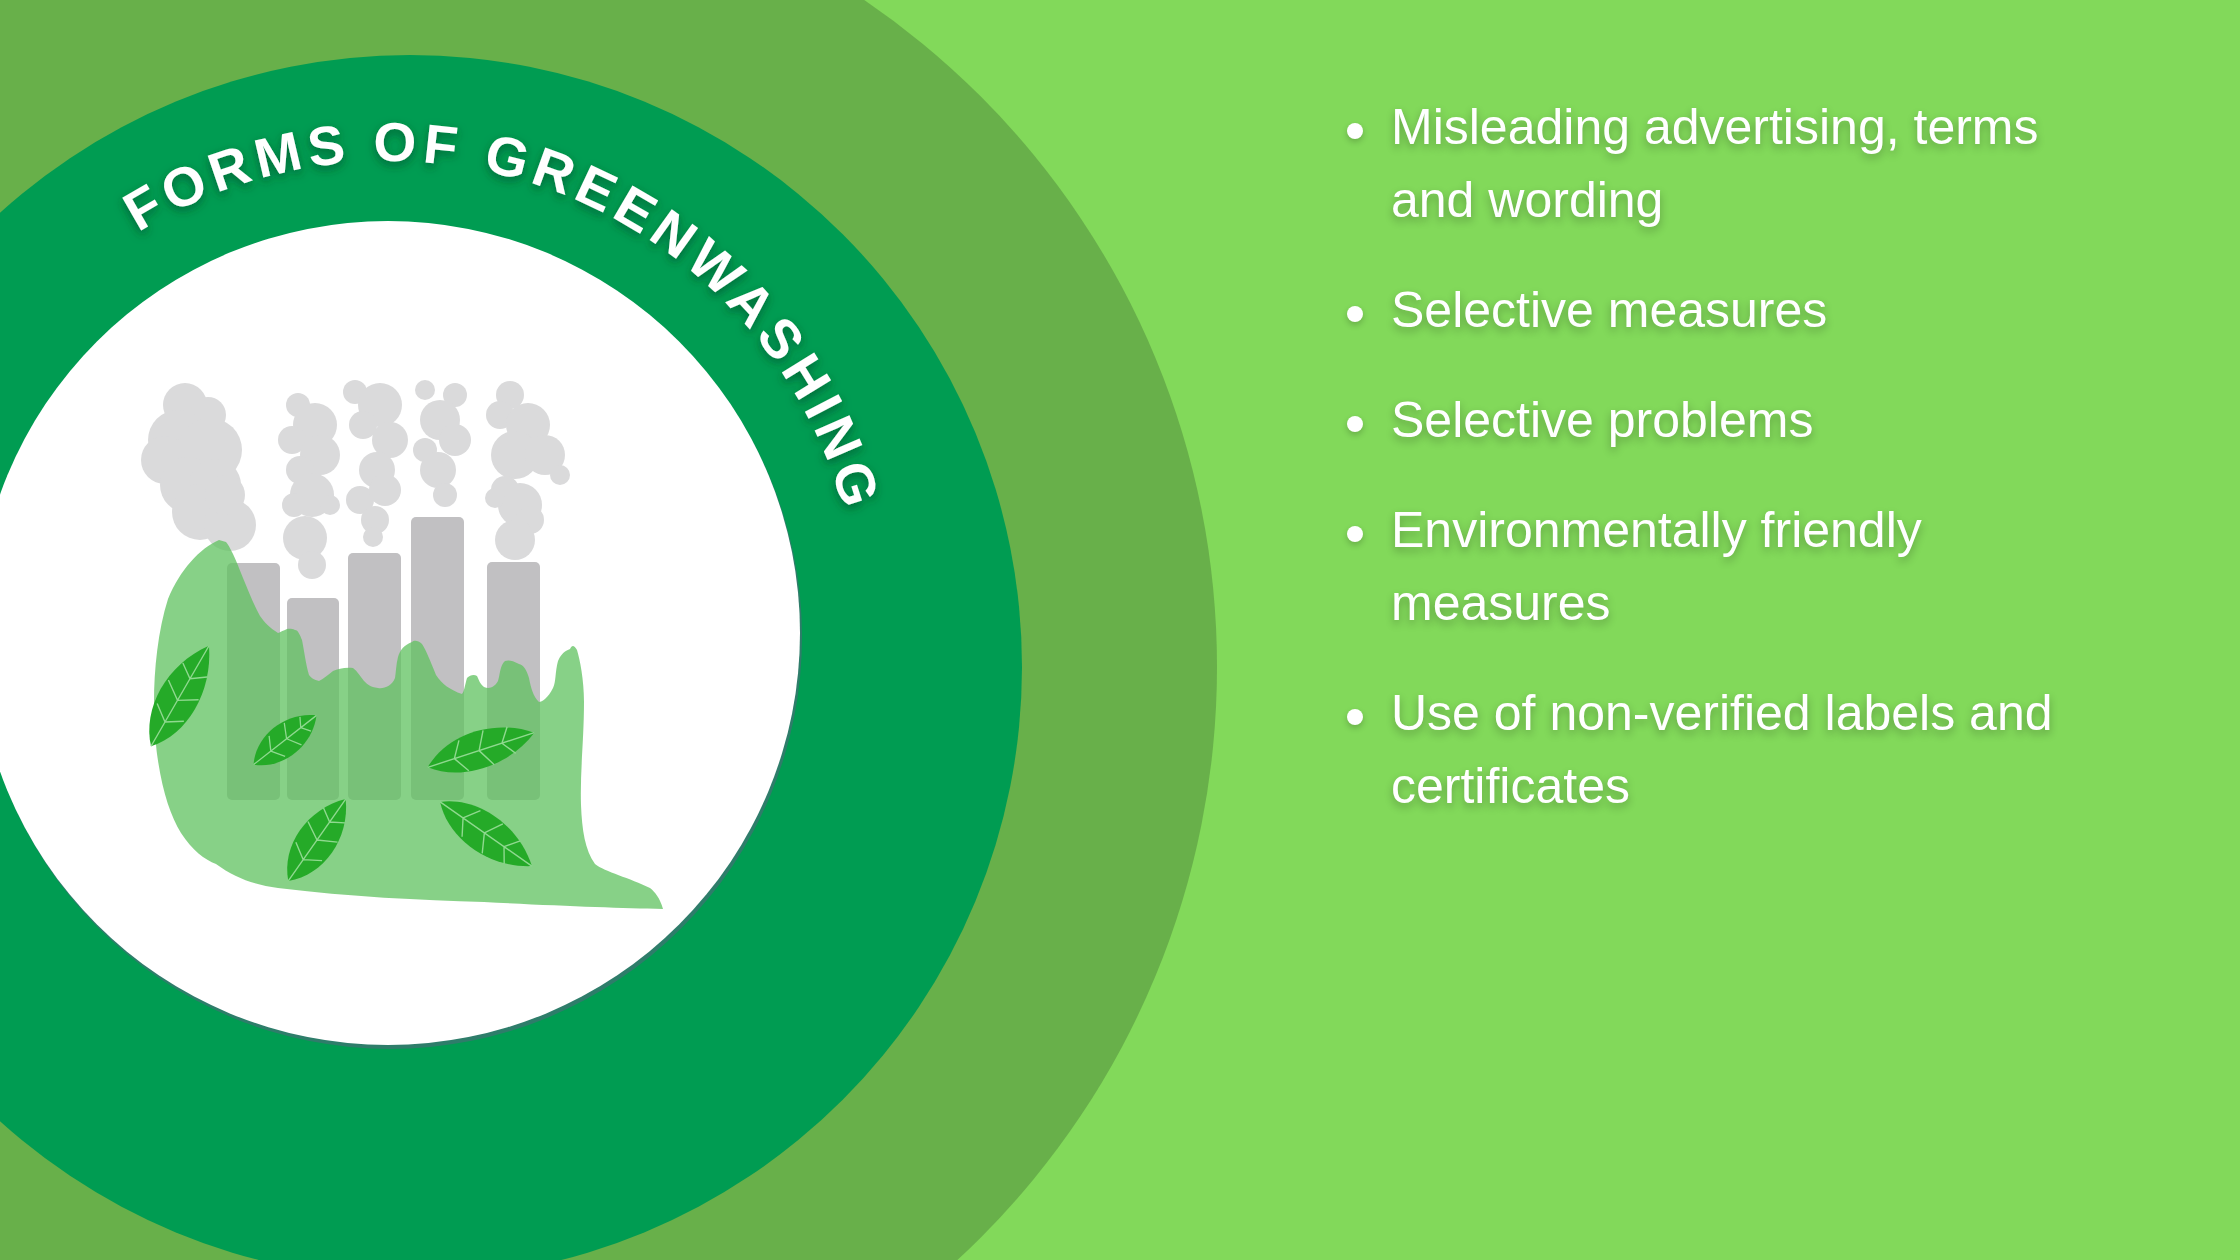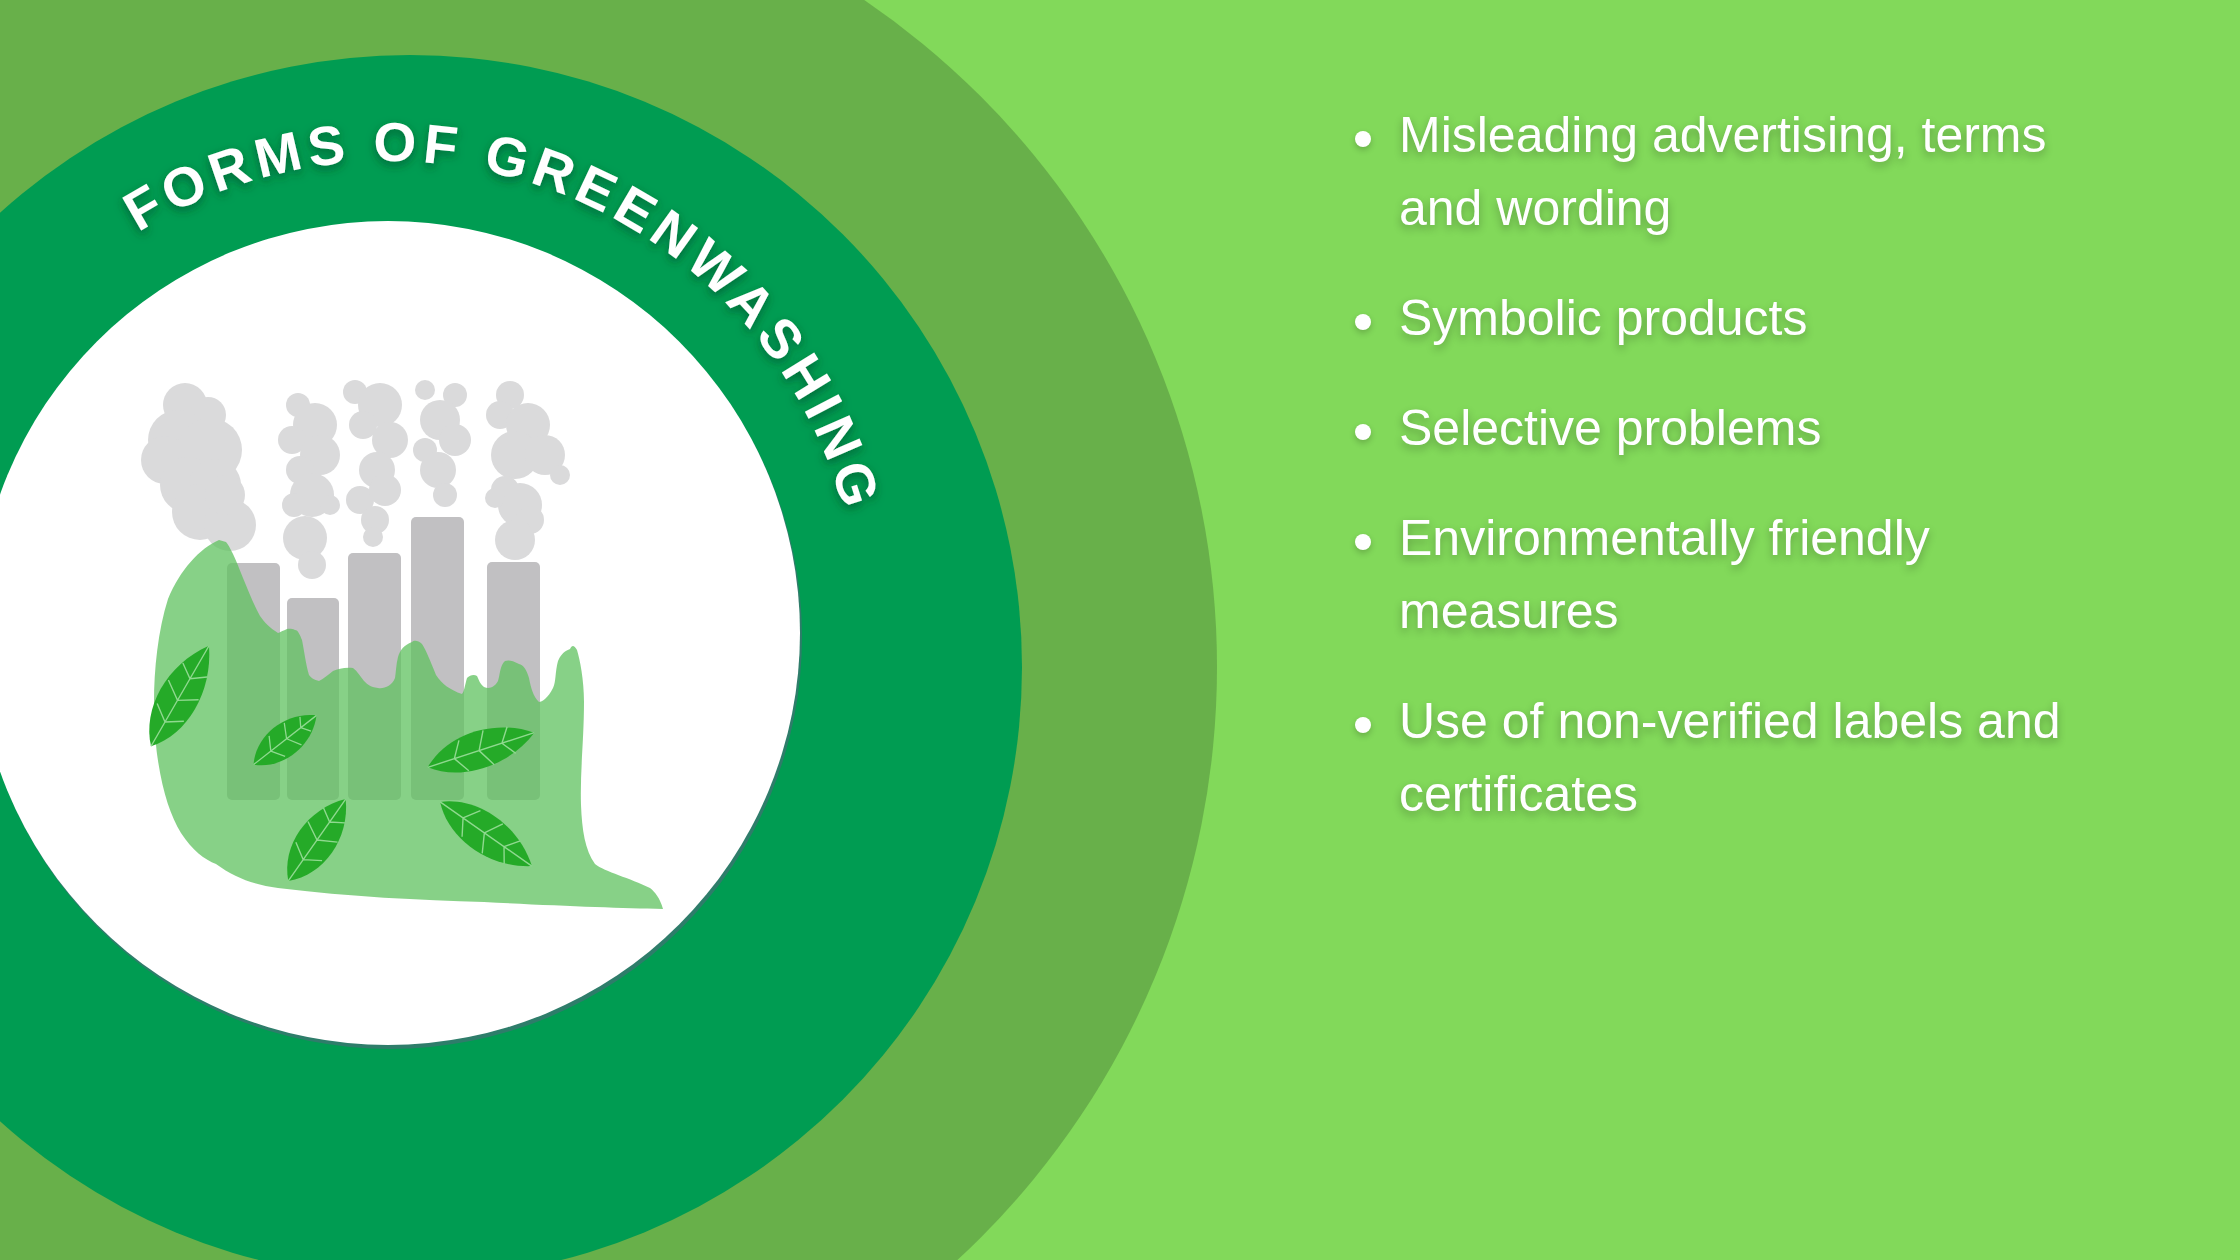--- a/index.html
+++ b/index.html
@@ -8,21 +8,21 @@
     background: #82D95A;
     font-family: "Liberation Sans", sans-serif;
   }
   #art { position: absolute; left: 0; top: 0; width: 2240px; height: 1260px; }
   .title-text {
     font-family: "Liberation Sans", sans-serif;
     font-weight: 700; font-size: 55px; fill: #FFFFFF;
   }
   #bullets {
     position: absolute; left: 1336px; top: 83px; width: 860px;
-    margin: 16px; padding: 0; list-style: none;
+    margin: 8px; padding: 0; list-style: none;
   }
   .bullet-item {
     position: relative; padding-left: 47px; margin: 0 0 37px 0;
     color: #FFFFFF; font-size: 50px; line-height: 73px;
     text-shadow: 0 4px 9px rgba(0,0,0,0.28);
   }
   .bullet-dot {
     position: absolute; left: 3px; top: 32px; width: 16px; height: 16px;
     border-radius: 50%; background: #FFFFFF;
     box-shadow: 0 3px 6px rgba(0,0,0,0.2);
@@ -156,21 +156,21 @@
 </svg>
 
 <ul id="bullets">
   <li class="bullet-item">
     <span class="bullet-dot"></span>
     <span class="bullet-line">Misleading advertising, terms</span>
     <span class="bullet-line">and wording</span>
   </li>
   <li class="bullet-item">
     <span class="bullet-dot"></span>
-    <span class="bullet-line">Symbolic products</span>
+    <span class="bullet-line">Selective measures</span>
   </li>
   <li class="bullet-item">
     <span class="bullet-dot"></span>
     <span class="bullet-line">Selective problems</span>
   </li>
   <li class="bullet-item">
     <span class="bullet-dot"></span>
     <span class="bullet-line">Environmentally friendly</span>
     <span class="bullet-line">measures</span>
   </li>

